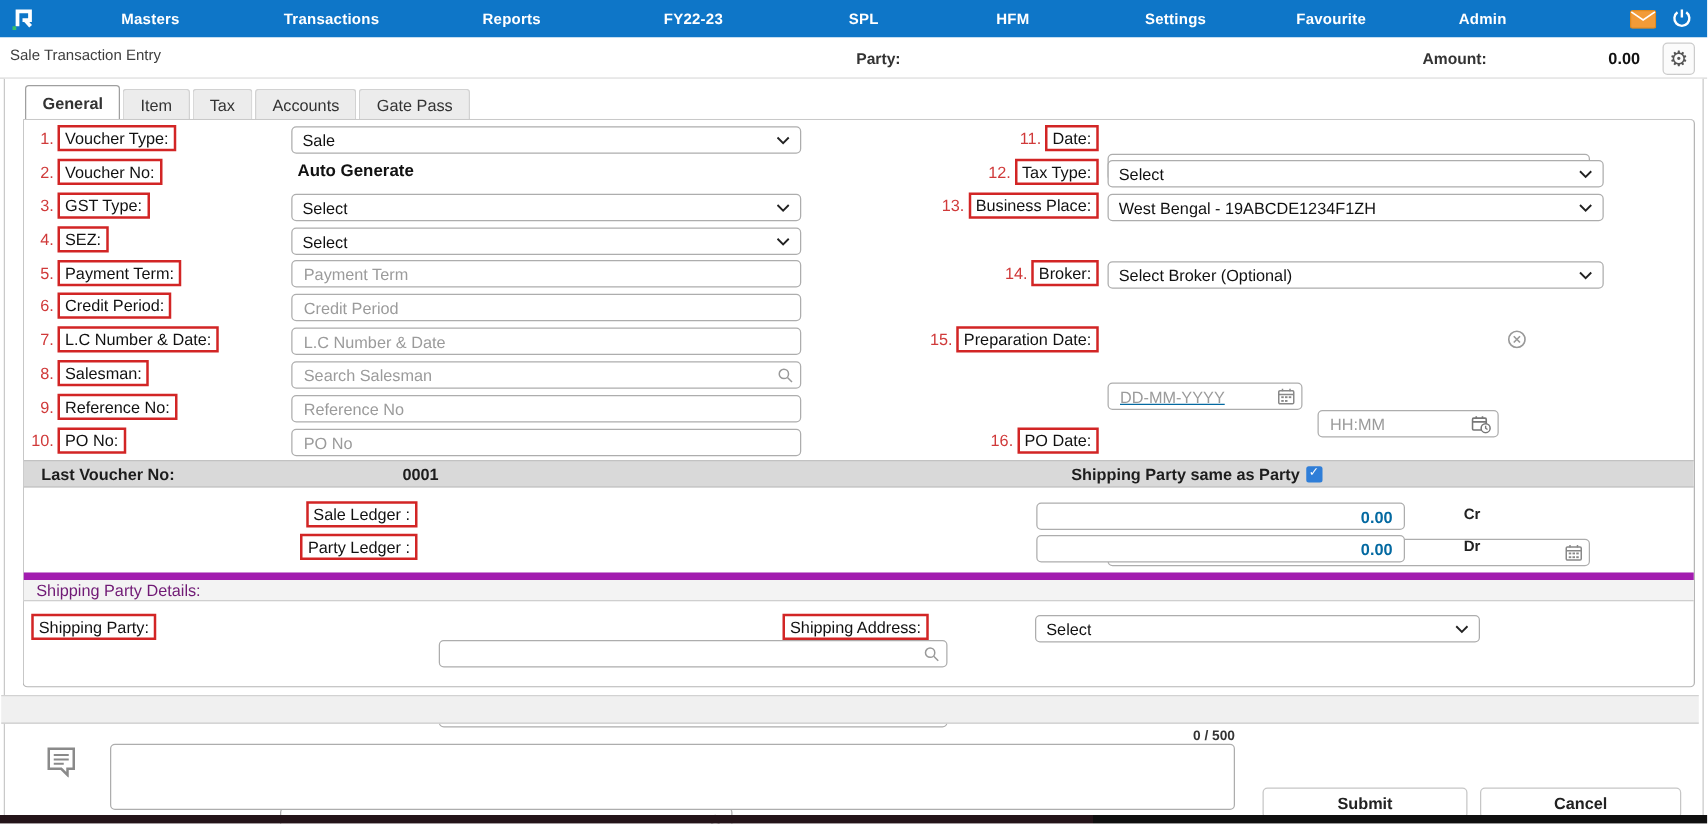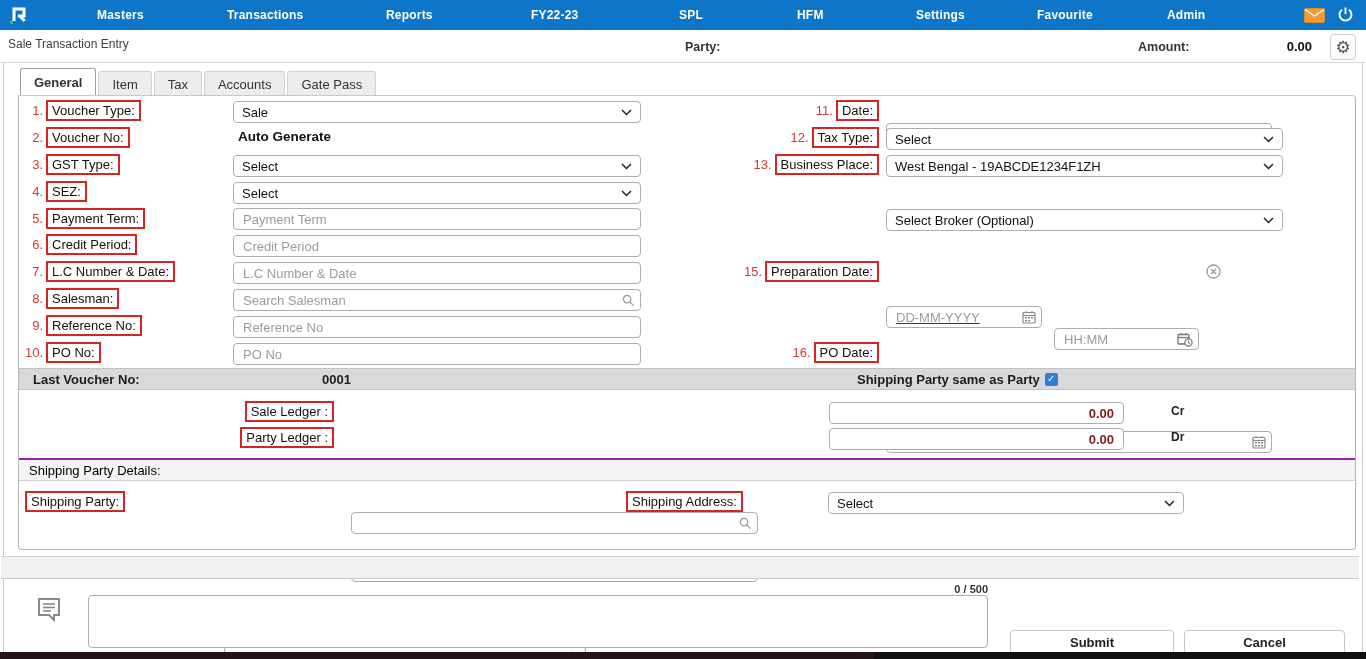--- a/index.html
+++ b/index.html
@@ -26,41 +26,41 @@
   .tab { padding:5px 13px 6px; font-size:13px; background:#ececec; border:1px solid #d2d2d2; border-bottom:none; border-radius:3px 3px 0 0; color:#333; cursor:pointer; }
   .tab.active { background:#fff; font-weight:bold; border:1px solid #9f9f9f; border-bottom:none; padding:6px 13px 8px; }
   
   .panel { position:absolute; left:18px; top:95px; width:1338px; height:455px; border:1px solid #b5b5b5; border-top:1px solid #c9c9c9; border-radius:0 4px 4px 4px; background:#fff; }
   
   .lblrow { position:absolute; display:flex; align-items:center; gap:3px; }
   .num { font-size:13px; color:#d03a3a; min-width:22px; text-align:right; }
   .redbox { border:2px solid #d22525; background:#fff; padding:1px 4px; font-size:13px; color:#111; white-space:nowrap; }
   .ctl { position:absolute; height:22px; }
   input.txt, .selectbox, textarea {
-    font-family:"Liberation Sans", sans-serif; font-size:13px; color:#7f1d1d;
+    font-family:"Liberation Sans", sans-serif; font-size:13px; color:#0369a1;
     border:1px solid #adadad; border-radius:4px; background:#fff; outline:none;
   }
   input.txt { height:22px; width:100%; padding:0 9px; }
   input.txt::placeholder, textarea::placeholder { color:#9b9b9b; }
   input.center { text-align:center; }
   .iconwrap { position:relative; }
   .in-icon { position:absolute; right:6px; top:4px; pointer-events:auto; }
   .in-icon.search { top:5px; }
   .selectbox { height:22px; display:flex; align-items:center; justify-content:space-between; padding:0 8px; color:#111; cursor:pointer; }
   .selectbox .sel-txt { overflow:hidden; white-space:nowrap; }
   .static-strong { font-size:13.5px; font-weight:bold; color:#111; }
   
   .vbar { position:absolute; left:0px; top:272px; width:1336px; height:22px; background:#d9d9d9; border-top:1px solid #c2c2c2; border-bottom:1px solid #c2c2c2; display:flex; align-items:center; }
   .vbar b { font-size:13px; color:#1d1d1d; }
   .chk { width:13px; height:13px; background:#2f7ed8; border-radius:2px; display:inline-flex; align-items:center; justify-content:center; color:#fff; font-size:10px; line-height:1; cursor:pointer; }
   
   .amt { text-align:right; font-weight:bold; font-size:13.5px; color:#111; }
   .crdr { position:absolute; font-size:12px; font-weight:bold; color:#222; }
   
-  .shipbar { position:absolute; left:0; top:362px; width:1336px; height:23px; background:#f3f3f3; border-top:2px solid #a21caf; border-bottom:1px solid #cfcfcf; display:flex; align-items:center; font-size:13px; color:#000000; padding-left:10px; }
+  .shipbar { position:absolute; left:0; top:362px; width:1336px; height:23px; background:#f3f3f3; border-top:6px solid #a21caf; border-bottom:1px solid #cfcfcf; display:flex; align-items:center; font-size:13px; color:#701a75; padding-left:10px; }
   
   .band { position:absolute; left:1px; top:556px; width:1358px; height:23px; background:#f0f0f0; border-top:1px solid #d2d2d2; border-bottom:1px solid #cccccc; }
   .counter { position:absolute; left:920px; top:583px; width:68px; text-align:right; font-size:11px; font-weight:bold; color:#333; }
   textarea.cmt { position:absolute; left:88px; top:595px; width:900px; height:53px; resize:none; padding:4px 8px; }
   .btn { position:absolute; top:630px; height:25px; background:#fff; border:1px solid #c6c6c6; border-radius:4px; font-size:13px; font-weight:bold; color:#222; display:flex; align-items:center; justify-content:center; cursor:pointer; font-family:"Liberation Sans",sans-serif; }
   .blackbar { position:absolute; left:0; top:652px; width:1366px; height:7px; background:linear-gradient(to right,#241419 0,#241419 64%,#0f0f0f 64%,#0f0f0f 100%); }
   svg { display:block; }
 </style>
 </head>
 <body>
@@ -200,20 +200,24 @@
         <span class="redbox">Date:</span>
       </div>
     <div class="lblrow" style="left:632px; top:31px;  width:228px; justify-content:flex-end">
         <span class="num">12.</span>
         <span class="redbox">Tax Type:</span>
       </div>
     <div class="lblrow" style="left:632px; top:58px;  width:228px; justify-content:flex-end">
         <span class="num">13.</span>
         <span class="redbox">Business Place:</span>
       </div>
+    <div class="lblrow" style="left:632px; top:112px; width:228px; justify-content:flex-end">
+        <span class="num">14.</span>
+        <span class="redbox">Broker:</span>
+      </div>
     <div class="lblrow" style="left:632px; top:165px; width:228px; justify-content:flex-end">
         <span class="num">15.</span>
         <span class="redbox">Preparation Date:</span>
       </div>
     <div class="lblrow" style="left:632px; top:246px; width:228px; justify-content:flex-end">
         <span class="num">16.</span>
         <span class="redbox">PO Date:</span>
       </div>
 
     <div class="ctl iconwrap" style="left:867px; top:5px; width:386px">

